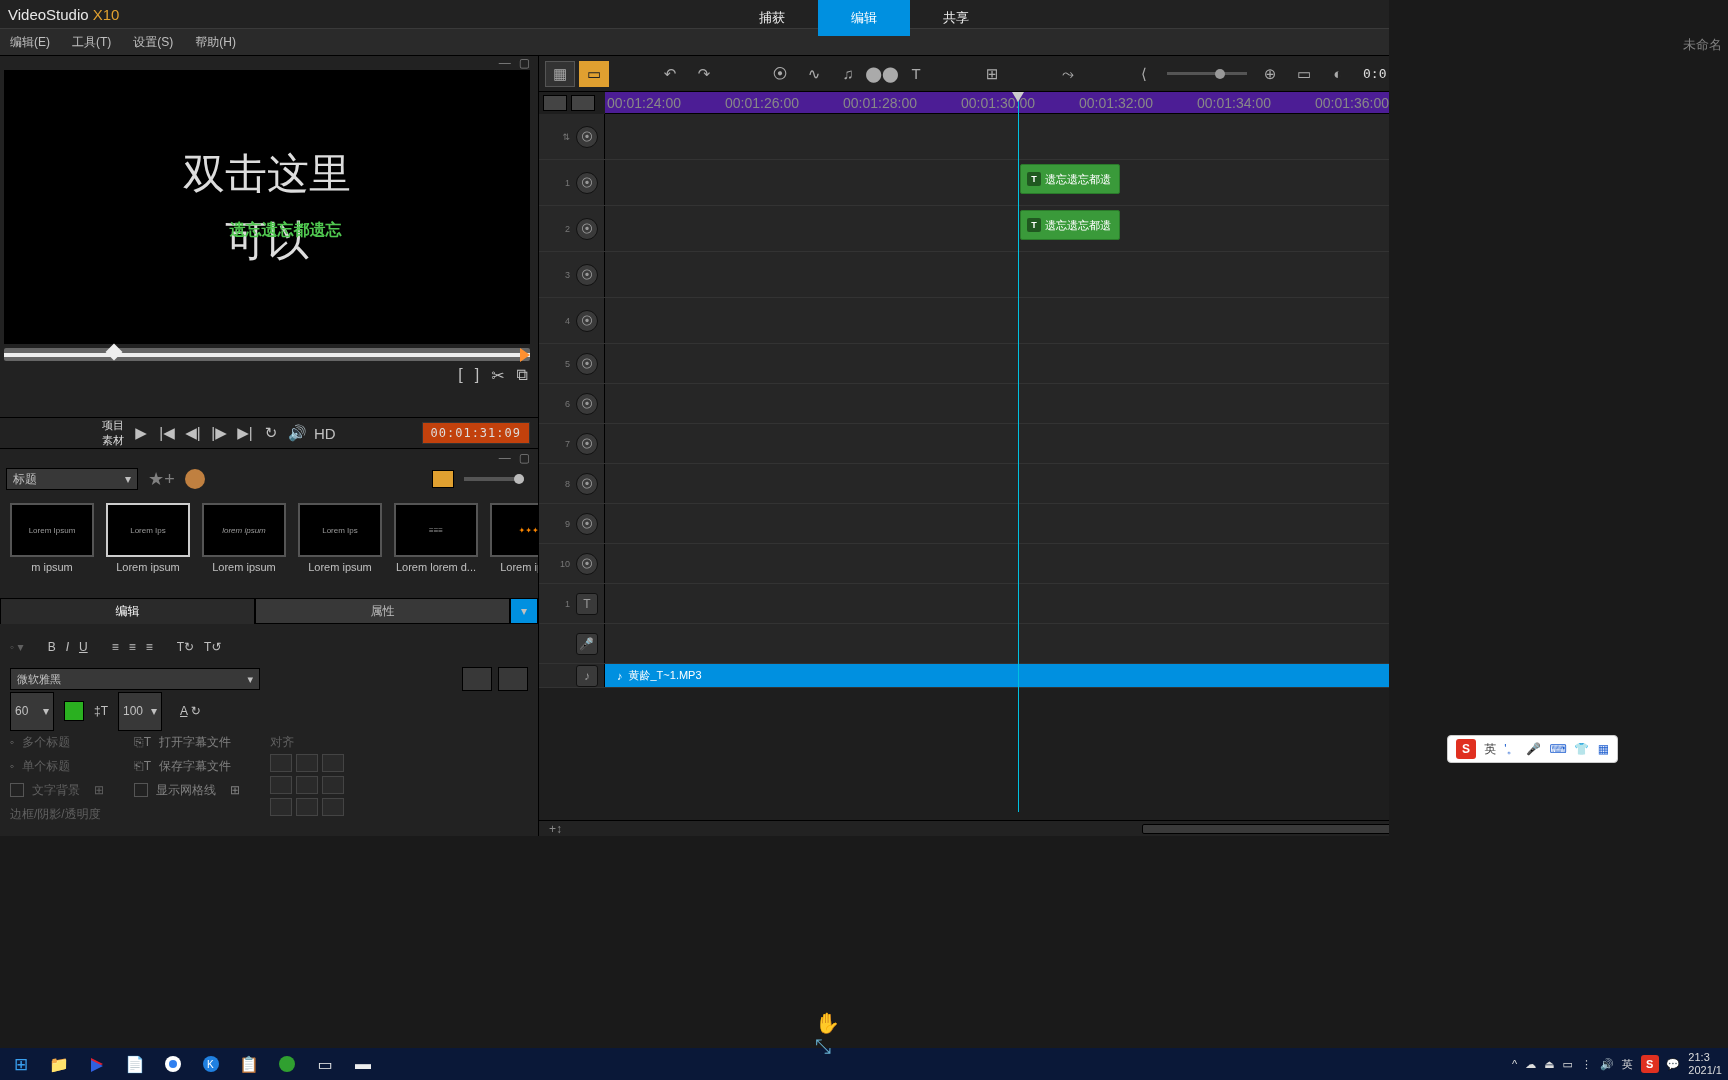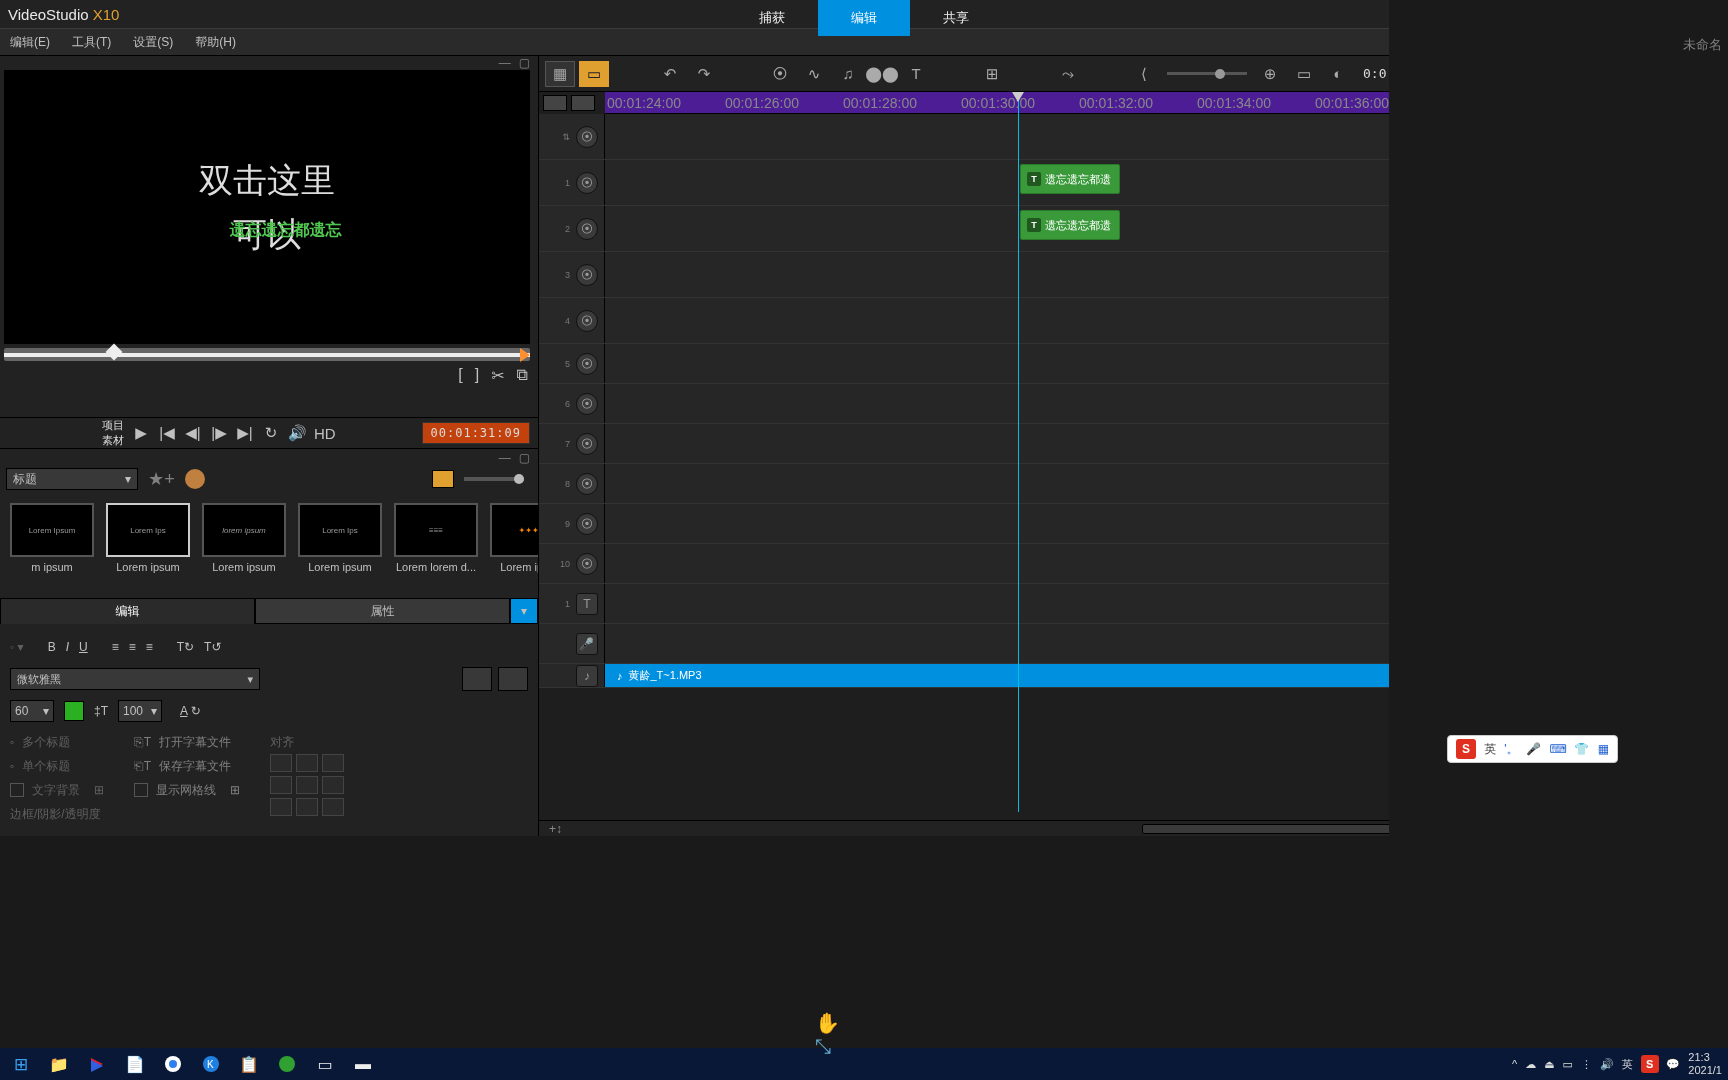--- a/index.html
+++ b/index.html
@@ -62,21 +62,21 @@
 .left { width: 538px; display: flex; flex-direction: column; background: var(--bg-dark); }
 .left-wc {
   display:flex; justify-content:flex-end; gap:8px; height:14px; padding-right:8px;
   align-items:center; color:var(--text-dim);
 }
 .preview {
   height: 296px; background: #000; margin: 0 8px 0 4px;
   display: flex; align-items: center; justify-content: center;
   position: relative;
 }
-.preview-text { text-align: center; color: #ddd; font-size: 34px; font-weight: 300; line-height: 1.6; }
+.preview-text { text-align: center; color: #ddd; font-size: 42px; font-weight: 300; line-height: 1.6; }
 .preview-overlay {
   position: absolute; top: 150px;
   color: #50c850; font-size: 16px; font-weight: bold; margin-left: 37px;
 }
 .scrub {
   position: relative; height: 14px; margin: 4px 8px 4px 4px;
   background: #666; border-radius: 2px;
 }
 .scrub-bar { position:absolute; left:0; top:5px; height:4px; width: 100%; background:#eee; }
 .scrub-end {
@@ -146,21 +146,21 @@
 .font-panel {
   padding: 10px; background: var(--bg-dark);
 }
 .frow { display:flex; align-items:center; gap:10px; height:26px; margin-bottom:6px;}
 .font-dd {
   width:250px; height:22px; background:var(--bg-light);
   border:1px solid #000; display:flex; align-items:center; padding:0 6px;
   justify-content:space-between; font-size:11px;
 }
 .small-dd {
-  width:44px; height:22px; background:var(--bg-light);
+  width:44px; height:39px; background:var(--bg-light);
   border:1px solid #000; display:flex; align-items:center; padding:0 4px;
   justify-content:space-between;
 }
 .swatch { width:20px; height:20px; background:#2ab020; border:1px solid #000;}
 .side-boxes { display:flex; gap:6px; margin-left:auto;}
 .side-box { width:30px; height:24px; background:var(--bg-light); border:1px solid #000;}
 .check-row { display:flex; align-items:center; gap:8px; color:var(--text-dim); font-size:12px; height:24px;}
 .check { width:14px; height:14px; border:1px solid #555;}
 .dim { color: var(--text-dimmer); }
 .align-grid {

